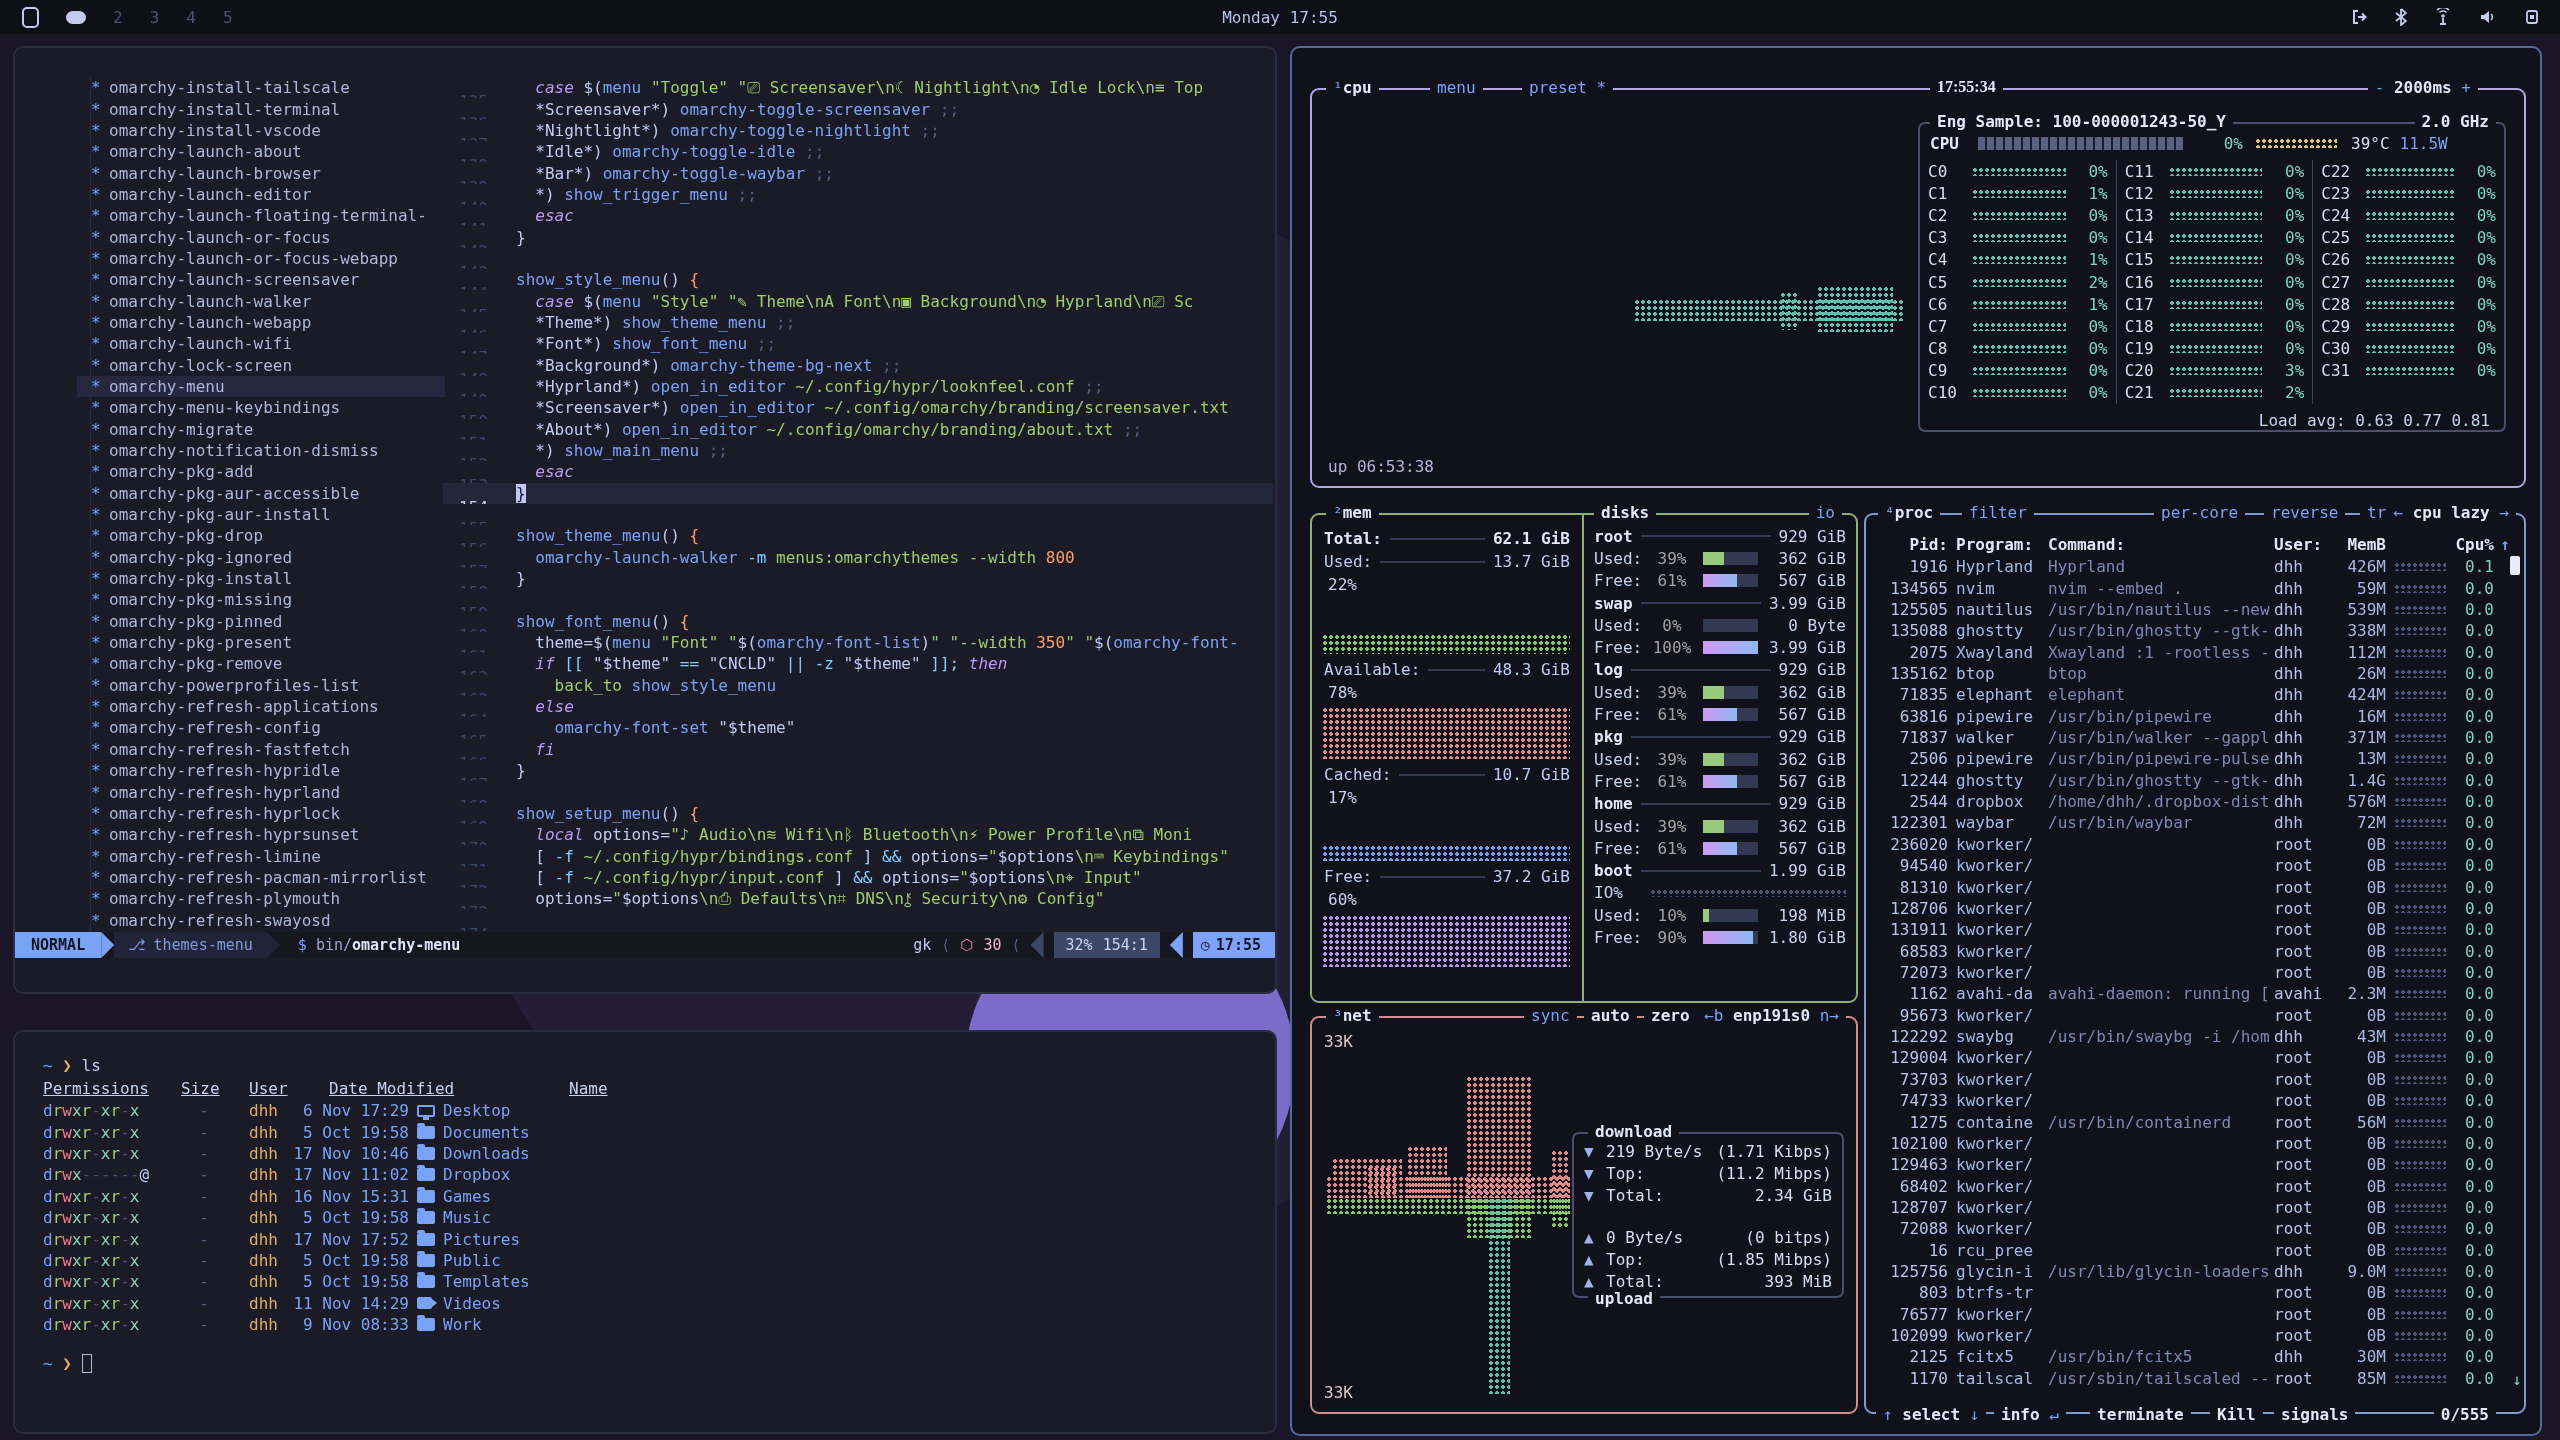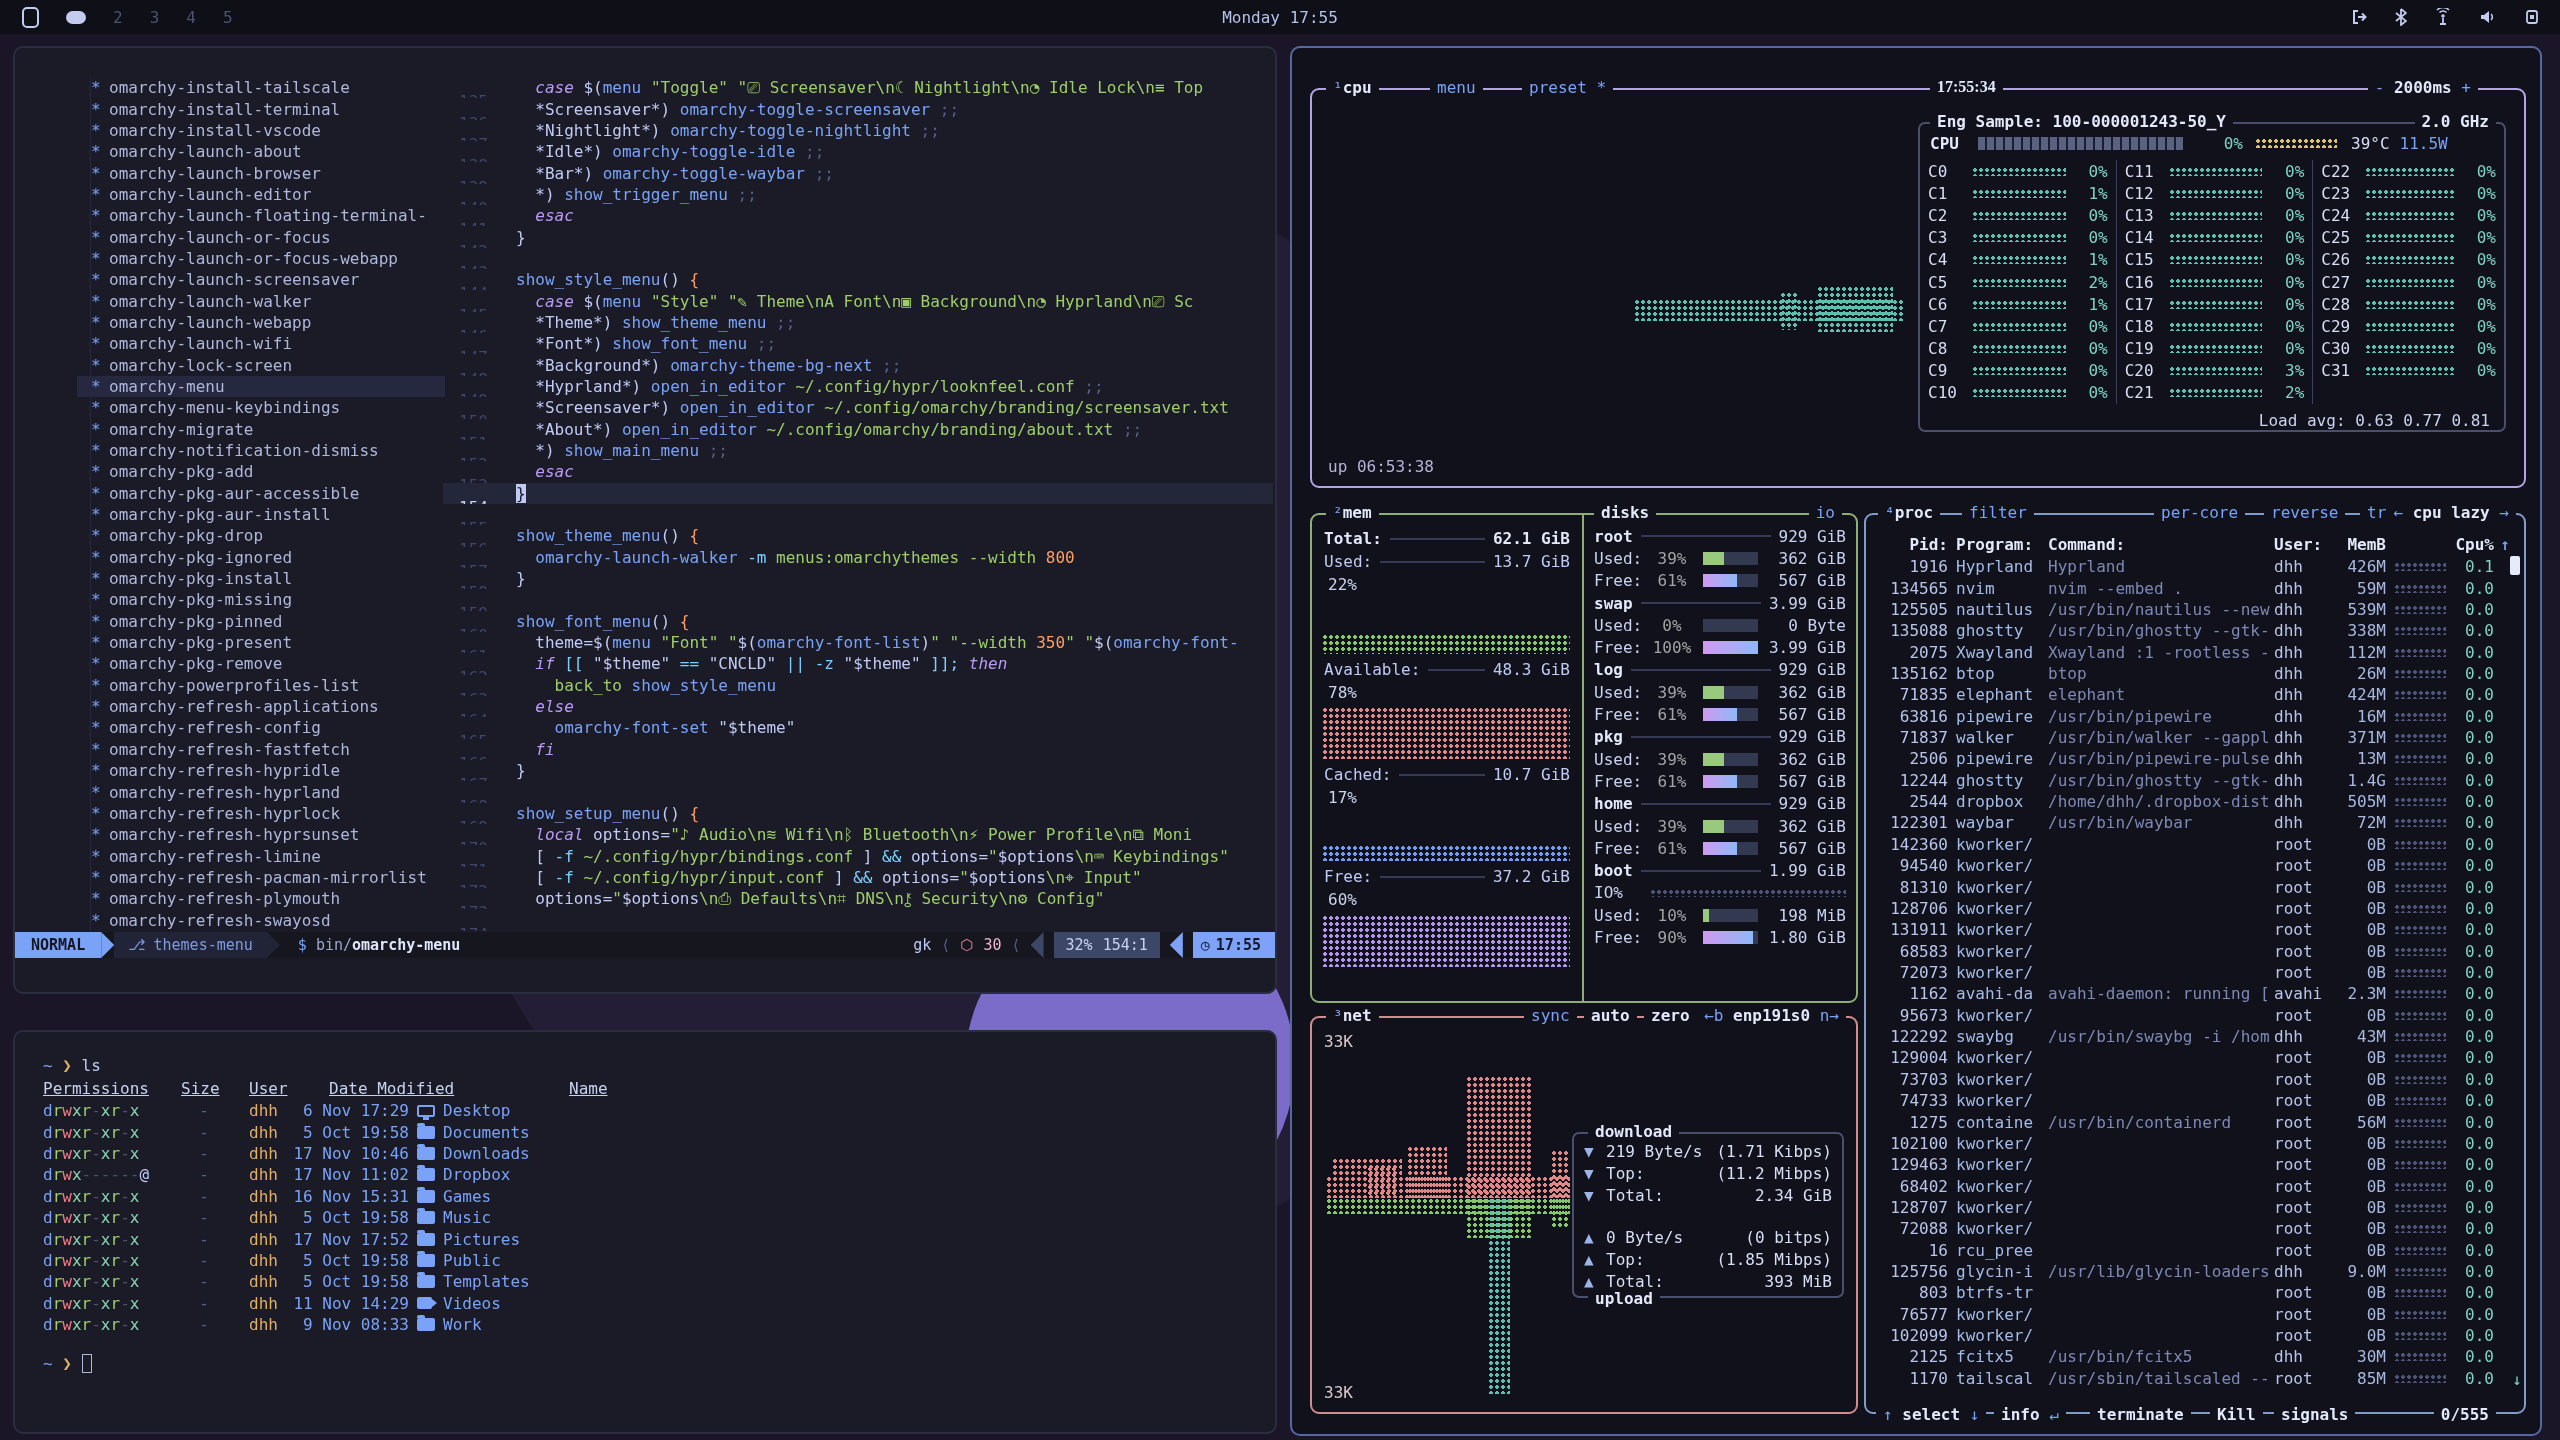--- a/index.html
+++ b/index.html
@@ -688,23 +688,23 @@
           <div class="proc-row"><span class="p-pid">134565</span><span class="p-prog">nvim</span><span class="p-cmd">nvim --embed .</span><span class="p-user">dhh</span><span class="p-mem">59M</span><span class="p-dots dots d-grey"></span><span class="p-cpu">0.0</span><span class="p-sort"></span></div>
           <div class="proc-row"><span class="p-pid">125505</span><span class="p-prog">nautilus</span><span class="p-cmd">/usr/bin/nautilus --new</span><span class="p-user">dhh</span><span class="p-mem">539M</span><span class="p-dots dots d-grey"></span><span class="p-cpu">0.0</span><span class="p-sort"></span></div>
           <div class="proc-row"><span class="p-pid">135088</span><span class="p-prog">ghostty</span><span class="p-cmd">/usr/bin/ghostty --gtk-</span><span class="p-user">dhh</span><span class="p-mem">338M</span><span class="p-dots dots d-grey"></span><span class="p-cpu">0.0</span><span class="p-sort"></span></div>
           <div class="proc-row"><span class="p-pid">2075</span><span class="p-prog">Xwayland</span><span class="p-cmd">Xwayland :1 -rootless -</span><span class="p-user">dhh</span><span class="p-mem">112M</span><span class="p-dots dots d-grey"></span><span class="p-cpu">0.0</span><span class="p-sort"></span></div>
           <div class="proc-row"><span class="p-pid">135162</span><span class="p-prog">btop</span><span class="p-cmd">btop</span><span class="p-user">dhh</span><span class="p-mem">26M</span><span class="p-dots dots d-grey"></span><span class="p-cpu">0.0</span><span class="p-sort"></span></div>
           <div class="proc-row"><span class="p-pid">71835</span><span class="p-prog">elephant</span><span class="p-cmd">elephant</span><span class="p-user">dhh</span><span class="p-mem">424M</span><span class="p-dots dots d-grey"></span><span class="p-cpu">0.0</span><span class="p-sort"></span></div>
           <div class="proc-row"><span class="p-pid">63816</span><span class="p-prog">pipewire</span><span class="p-cmd">/usr/bin/pipewire</span><span class="p-user">dhh</span><span class="p-mem">16M</span><span class="p-dots dots d-grey"></span><span class="p-cpu">0.0</span><span class="p-sort"></span></div>
           <div class="proc-row"><span class="p-pid">71837</span><span class="p-prog">walker</span><span class="p-cmd">/usr/bin/walker --gappl</span><span class="p-user">dhh</span><span class="p-mem">371M</span><span class="p-dots dots d-grey"></span><span class="p-cpu">0.0</span><span class="p-sort"></span></div>
           <div class="proc-row"><span class="p-pid">2506</span><span class="p-prog">pipewire</span><span class="p-cmd">/usr/bin/pipewire-pulse</span><span class="p-user">dhh</span><span class="p-mem">13M</span><span class="p-dots dots d-grey"></span><span class="p-cpu">0.0</span><span class="p-sort"></span></div>
           <div class="proc-row"><span class="p-pid">12244</span><span class="p-prog">ghostty</span><span class="p-cmd">/usr/bin/ghostty --gtk-</span><span class="p-user">dhh</span><span class="p-mem">1.4G</span><span class="p-dots dots d-grey"></span><span class="p-cpu">0.0</span><span class="p-sort"></span></div>
-          <div class="proc-row"><span class="p-pid">2544</span><span class="p-prog">dropbox</span><span class="p-cmd">/home/dhh/.dropbox-dist</span><span class="p-user">dhh</span><span class="p-mem">505M</span><span class="p-dots dots d-grey"></span><span class="p-cpu">0.0</span><span class="p-sort"></span></div>
+          <div class="proc-row"><span class="p-pid">2544</span><span class="p-prog">dropbox</span><span class="p-cmd">/home/dhh/.dropbox-dist</span><span class="p-user">dhh</span><span class="p-mem">576M</span><span class="p-dots dots d-grey"></span><span class="p-cpu">0.0</span><span class="p-sort"></span></div>
           <div class="proc-row"><span class="p-pid">122301</span><span class="p-prog">waybar</span><span class="p-cmd">/usr/bin/waybar</span><span class="p-user">dhh</span><span class="p-mem">72M</span><span class="p-dots dots d-grey"></span><span class="p-cpu">0.0</span><span class="p-sort"></span></div>
-          <div class="proc-row"><span class="p-pid">142360</span><span class="p-prog">kworker/</span><span class="p-cmd"></span><span class="p-user">root</span><span class="p-mem">0B</span><span class="p-dots dots d-grey"></span><span class="p-cpu">0.0</span><span class="p-sort"></span></div>
+          <div class="proc-row"><span class="p-pid">236020</span><span class="p-prog">kworker/</span><span class="p-cmd"></span><span class="p-user">root</span><span class="p-mem">0B</span><span class="p-dots dots d-grey"></span><span class="p-cpu">0.0</span><span class="p-sort"></span></div>
           <div class="proc-row"><span class="p-pid">94540</span><span class="p-prog">kworker/</span><span class="p-cmd"></span><span class="p-user">root</span><span class="p-mem">0B</span><span class="p-dots dots d-grey"></span><span class="p-cpu">0.0</span><span class="p-sort"></span></div>
           <div class="proc-row"><span class="p-pid">81310</span><span class="p-prog">kworker/</span><span class="p-cmd"></span><span class="p-user">root</span><span class="p-mem">0B</span><span class="p-dots dots d-grey"></span><span class="p-cpu">0.0</span><span class="p-sort"></span></div>
           <div class="proc-row"><span class="p-pid">128706</span><span class="p-prog">kworker/</span><span class="p-cmd"></span><span class="p-user">root</span><span class="p-mem">0B</span><span class="p-dots dots d-grey"></span><span class="p-cpu">0.0</span><span class="p-sort"></span></div>
           <div class="proc-row"><span class="p-pid">131911</span><span class="p-prog">kworker/</span><span class="p-cmd"></span><span class="p-user">root</span><span class="p-mem">0B</span><span class="p-dots dots d-grey"></span><span class="p-cpu">0.0</span><span class="p-sort"></span></div>
           <div class="proc-row"><span class="p-pid">68583</span><span class="p-prog">kworker/</span><span class="p-cmd"></span><span class="p-user">root</span><span class="p-mem">0B</span><span class="p-dots dots d-grey"></span><span class="p-cpu">0.0</span><span class="p-sort"></span></div>
           <div class="proc-row"><span class="p-pid">72073</span><span class="p-prog">kworker/</span><span class="p-cmd"></span><span class="p-user">root</span><span class="p-mem">0B</span><span class="p-dots dots d-grey"></span><span class="p-cpu">0.0</span><span class="p-sort"></span></div>
           <div class="proc-row"><span class="p-pid">1162</span><span class="p-prog">avahi-da</span><span class="p-cmd">avahi-daemon: running [</span><span class="p-user">avahi</span><span class="p-mem">2.3M</span><span class="p-dots dots d-grey"></span><span class="p-cpu">0.0</span><span class="p-sort"></span></div>
           <div class="proc-row"><span class="p-pid">95673</span><span class="p-prog">kworker/</span><span class="p-cmd"></span><span class="p-user">root</span><span class="p-mem">0B</span><span class="p-dots dots d-grey"></span><span class="p-cpu">0.0</span><span class="p-sort"></span></div>
           <div class="proc-row"><span class="p-pid">122292</span><span class="p-prog">swaybg</span><span class="p-cmd">/usr/bin/swaybg -i /hom</span><span class="p-user">dhh</span><span class="p-mem">43M</span><span class="p-dots dots d-grey"></span><span class="p-cpu">0.0</span><span class="p-sort"></span></div>
           <div class="proc-row"><span class="p-pid">129004</span><span class="p-prog">kworker/</span><span class="p-cmd"></span><span class="p-user">root</span><span class="p-mem">0B</span><span class="p-dots dots d-grey"></span><span class="p-cpu">0.0</span><span class="p-sort"></span></div>

